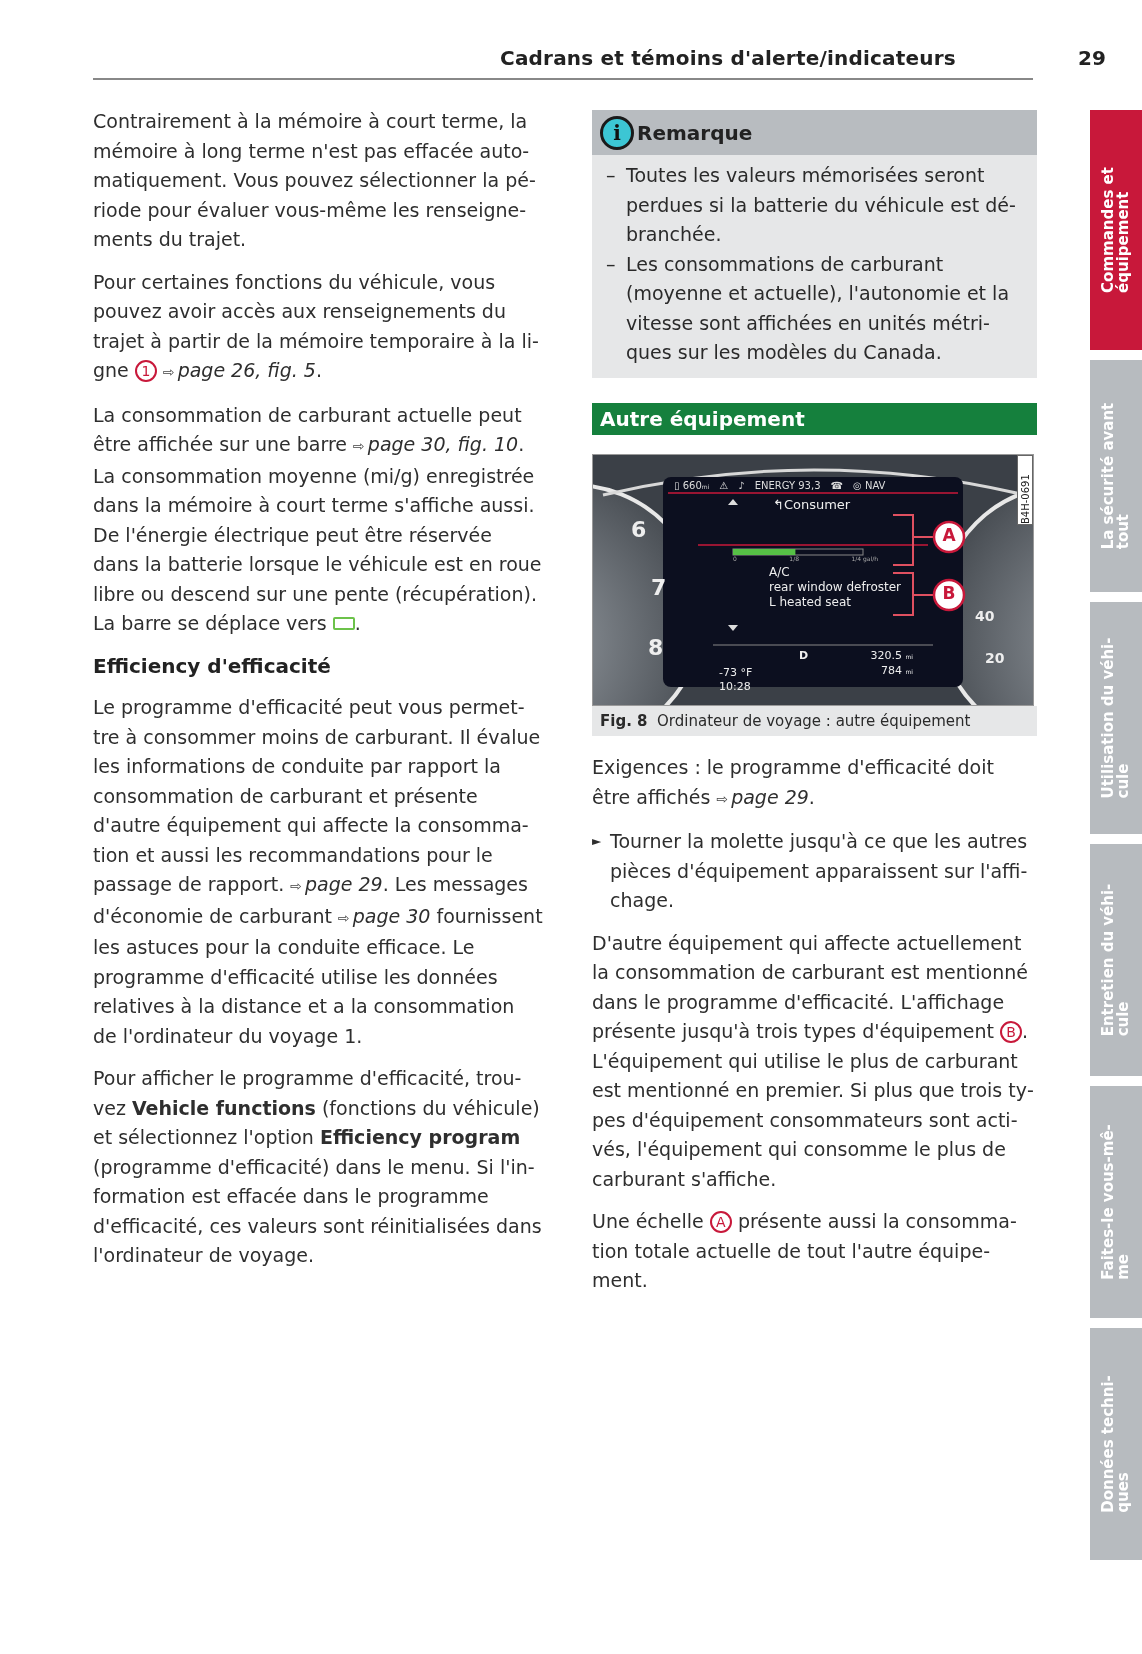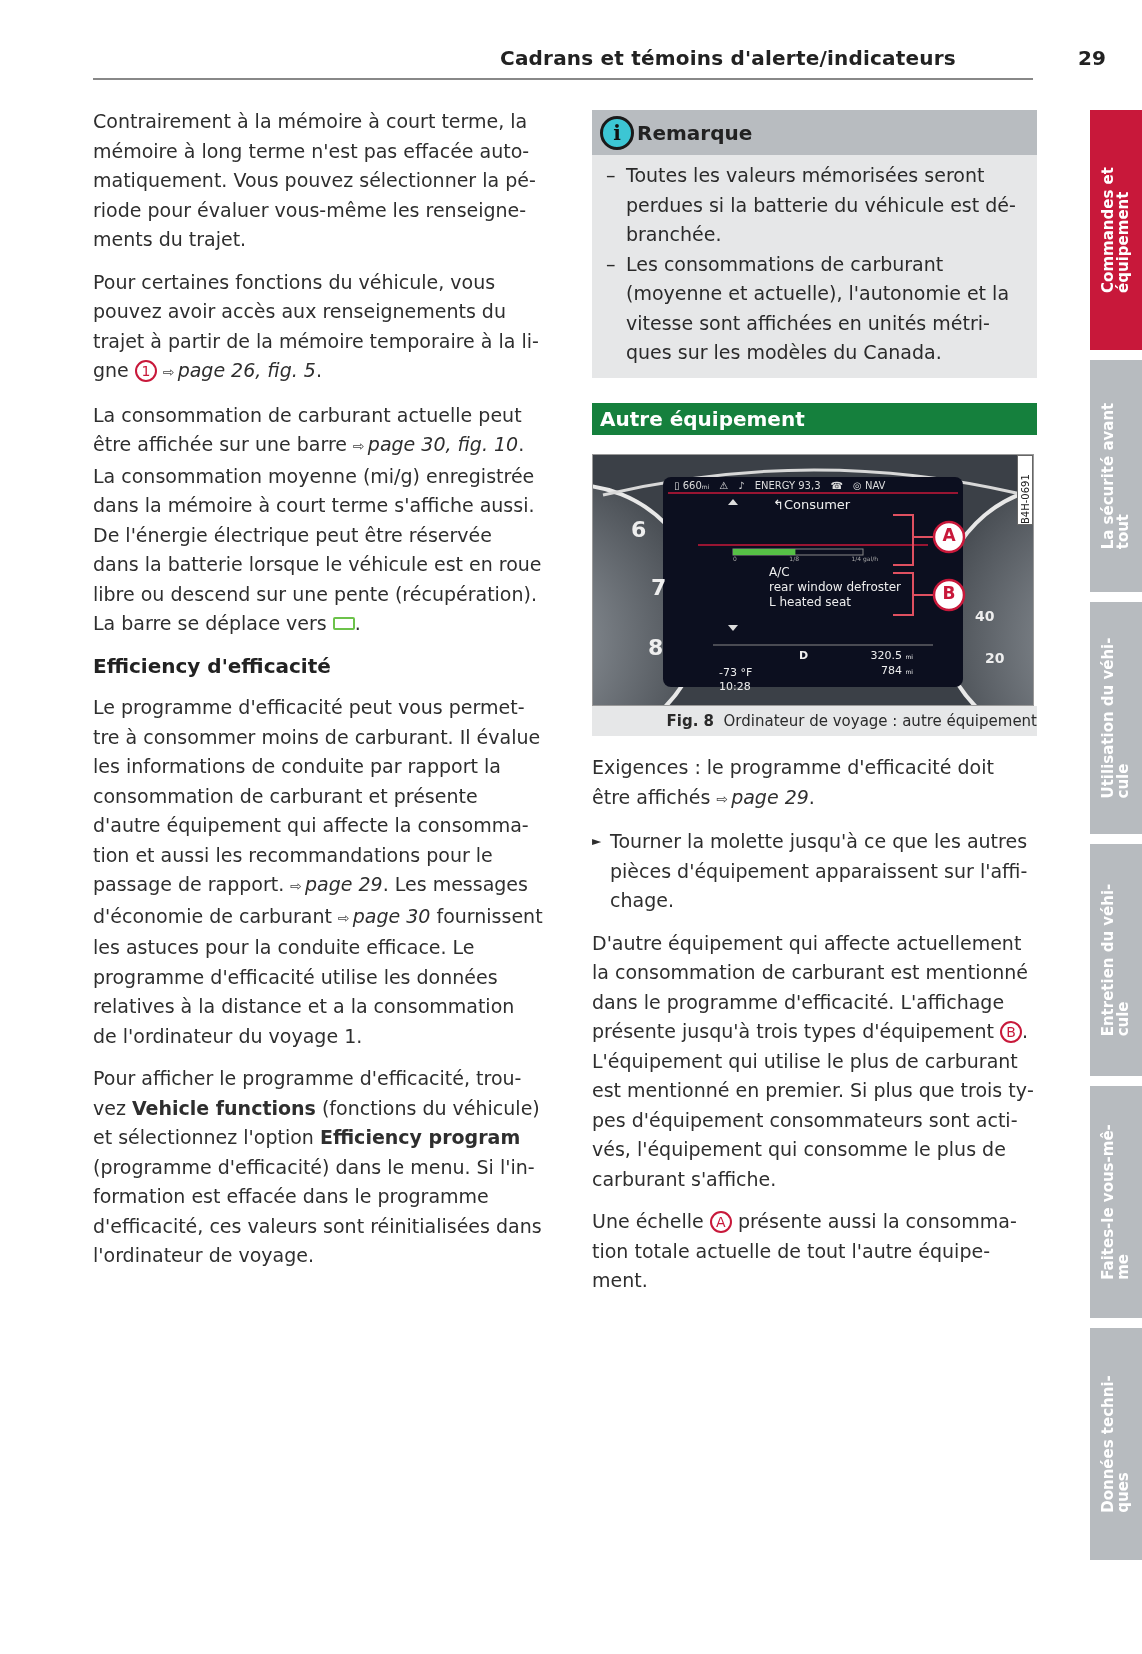--- a/index.html
+++ b/index.html
@@ -25,21 +25,21 @@
   .note-head { background: #b8bcc0; height: 45px; display: flex; align-items: center; padding-left: 8px; }
   .info-icon { width: 34px; height: 34px; border-radius: 50%; border: 3px solid #1a1a1a; background: #3cc6d4; display: flex; align-items: center; justify-content: center; font-family: "DejaVu Serif", serif; font-weight: bold; font-size: 20px; color: #111; }
   .note-title { margin-left: 3px; font-size: 20px; font-weight: bold; color: #222; }
   .note-body { padding: 6px 14px 10px 14px; font-size: 19px; line-height: 29.5px; }
   .note-item { display: flex; }
   .note-item .dash { width: 20px; flex: none; }
 
   .section-bar { position: absolute; left: 592px; top: 403px; width: 445px; height: 32px; background: #15803d; color: #fff; font-size: 20px; font-weight: bold; padding-left: 8px; line-height: 32px; }
 
   .figure { position: absolute; left: 592px; top: 454px; width: 442px; height: 252px; background: #3a3f46; overflow: hidden; border: 1px solid #999; }
-  .fig-caption { position: absolute; left: 592px; top: 706px; width: 445px; height: 30px; background: #e6e7e8; font-size: 15px; line-height: 30px; padding-left: 8px; color: #2a2a2a; text-align: right; }
+  .fig-caption { position: absolute; left: 592px; top: 706px; width: 445px; height: 30px; background: #e6e7e8; font-size: 15px; line-height: 30px; padding-left: 8px; color: #2a2a2a; }
 
   .tabs { position: absolute; right: 0; width: 52px; }
   .tab { position: absolute; left: 0; width: 52px; background: #b7bbbf; display: flex; align-items: center; justify-content: center; }
   .tab.active { background: #c8183a; }
   .tab span { display: block; transform: rotate(-90deg); white-space: pre; color: #fff; font-size: 15px; line-height: 15px; font-weight: bold; text-align: left; }
 
   .bullet { display: flex; }
   .bullet .tri { width: 18px; flex: none; font-size: 12px; }
 </style>
 </head>

